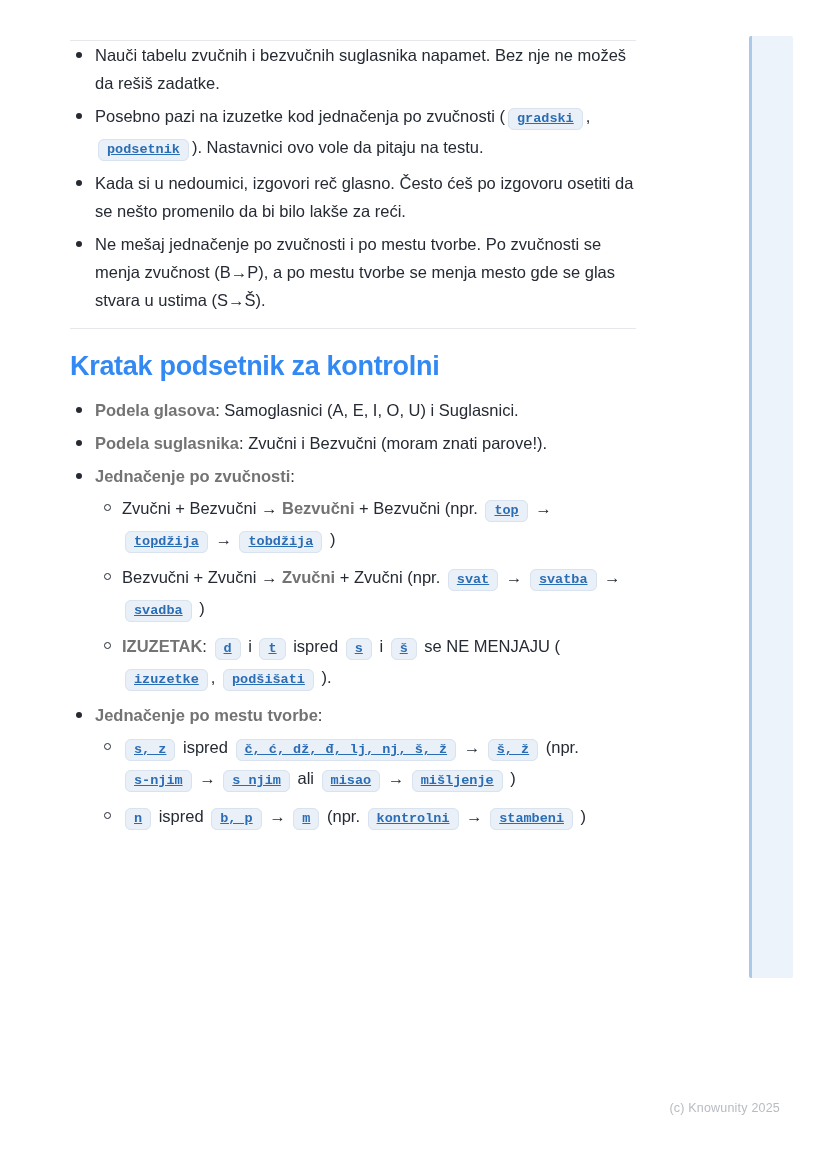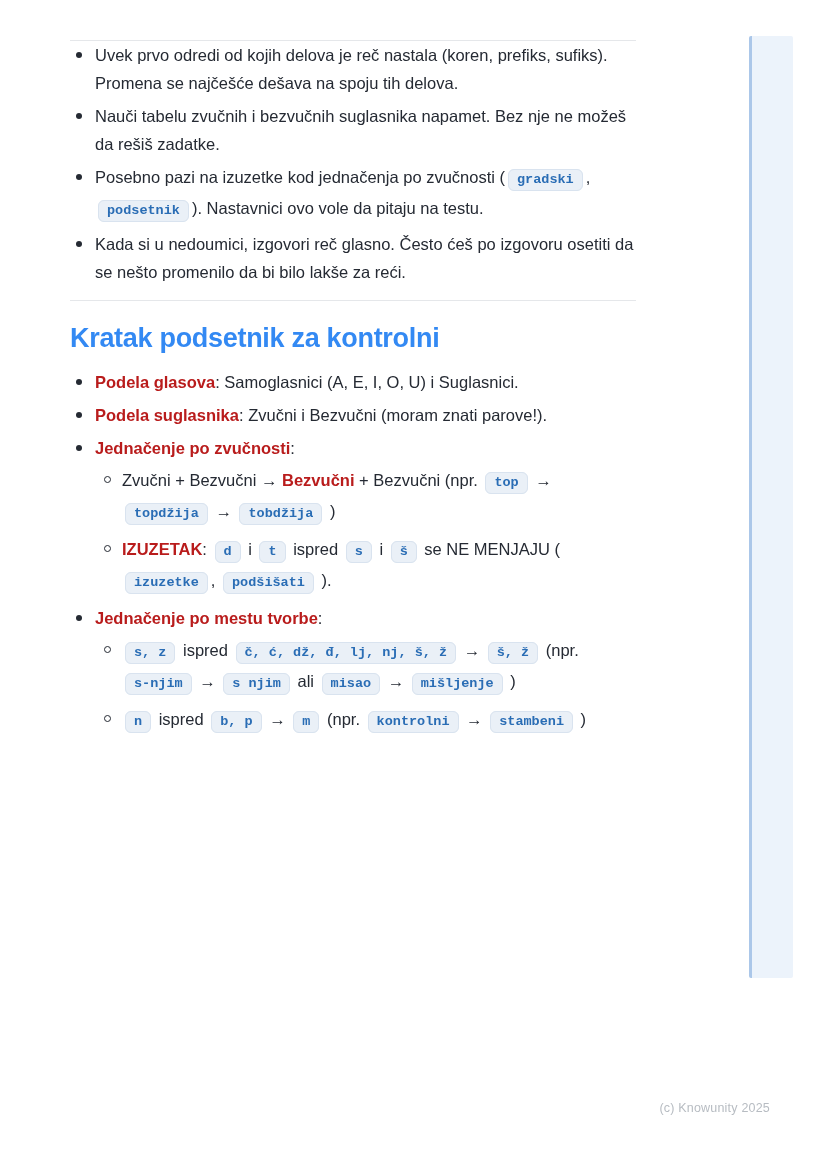--- a/index.html
+++ b/index.html
@@ -19,55 +19,56 @@
   ul.l0 > li::before{
     content:"";position:absolute;left:6px;top:11px;width:6px;height:6px;
     border-radius:50%;background:#252a33;
   }
   ul.l1{margin-top:4px;margin-bottom:6px;}
   ul.l1 > li{position:relative;padding-left:27px;margin-bottom:7px;}
   ul.l1 > li::before{
     content:"";position:absolute;left:9px;top:10px;width:5px;height:5px;
     border-radius:50%;background:#ffffff;border:1.6px solid #252a33;
   }
-  strong{font-weight:700;color:#b91c1c;text-align:right;}
+  strong{font-weight:700;color:#737373;text-align:right;}
   code.badge{
     font-family:"Liberation Mono", monospace;font-size:13.5px;font-weight:700;
     color:#2a6db5;background:#eaf0f7;border:1px solid #d9e3ef;border-radius:6px;
-    padding:2px 8px 3px 8px;margin:0 3px;white-space:nowrap;
+    padding:2px 8px 3px 8px;margin:0 3px;white-space:nowrap;text-decoration:underline;
   }
   .edge-strip{
     position:absolute;left:749px;top:36px;width:44px;height:942px;
     background:#ecf3fb;border-left:3px solid #abc7e9;border-radius:2px;
     box-sizing:border-box;
   }
   .footer{
-    position:absolute;top:1101px;right:58px;font-size:12.5px;color:#b7bcc2;
+    position:absolute;top:1101px;right:48px;font-size:12.5px;color:#b7bcc2;
     letter-spacing:0.2px;
   }
 </style>
 </head>
 <body>
 
 <main class="content">
   <div id="sections">
       <div class="divider"></div>
       <ul class="list l0">
-        <li><span>Uvek prvo odredi od kojih delova je reč nastala (koren, prefiks, sufiks). Promena se najčešće dešava na spoju tih delova.</span></li>
         <li><span>Nauči tabelu zvučnih i bezvučnih suglasnika napamet. Bez nje ne možeš da rešiš zadatke.</span></li>
         <li><span>Posebno pazi na izuzetke kod jednačenja po zvučnosti (</span><code class="badge">gradski</code><span>, </span><code class="badge">podsetnik</code><span>). Nastavnici ovo vole da pitaju na testu.</span></li>
         <li><span>Kada si u nedoumici, izgovori reč glasno. Često ćeš po izgovoru osetiti da se nešto promenilo da bi bilo lakše za reći.</span></li>
+        <li><span>Ne mešaj jednačenje po zvučnosti i po mestu tvorbe. Po zvučnosti se menja zvučnost (B→P), a po mestu tvorbe se menja mesto gde se glas stvara u ustima (S→Š).</span></li>
       </ul>
       <div class="divider"></div>
       <h2 class="sec-title">Kratak podsetnik za kontrolni</h2>
       <ul class="list l0">
         <li><strong>Podela glasova</strong><span>: Samoglasnici (A, E, I, O, U) i Suglasnici.</span></li>
         <li><strong>Podela suglasnika</strong><span>: Zvučni i Bezvučni (moram znati parove!).</span></li>
         <li><strong>Jednačenje po zvučnosti</strong><span>:</span><ul class="list l1">
             <li><span>Zvučni + Bezvučni → </span><strong>Bezvučni</strong><span> + Bezvučni (npr. </span><code class="badge">top</code><span> → </span><code class="badge">topdžija</code><span> → </span><code class="badge">tobdžija</code><span> )</span></li>
+            <li><span>Bezvučni + Zvučni → </span><strong>Zvučni</strong><span> + Zvučni (npr. </span><code class="badge">svat</code><span> → </span><code class="badge">svatba</code><span> → </span><code class="badge">svadba</code><span> )</span></li>
             <li><strong>IZUZETAK</strong><span>: </span><code class="badge">d</code><span> i </span><code class="badge">t</code><span> ispred </span><code class="badge">s</code><span> i </span><code class="badge">š</code><span> se NE MENJAJU ( </span><code class="badge">izuzetke</code><span>, </span><code class="badge">podšišati</code><span> ).</span></li>
           </ul></li>
         <li><strong>Jednačenje po mestu tvorbe</strong><span>:</span><ul class="list l1">
             <li><code class="badge">s, z</code><span> ispred </span><code class="badge">č, ć, dž, đ, lj, nj, š, ž</code><span> → </span><code class="badge">š, ž</code><span> (npr. </span><code class="badge">s-njim</code><span> → </span><code class="badge">s njim</code><span> ali </span><code class="badge">misao</code><span> → </span><code class="badge">mišljenje</code><span> )</span></li>
             <li><code class="badge">n</code><span> ispred </span><code class="badge">b, p</code><span> → </span><code class="badge">m</code><span> (npr. </span><code class="badge">kontrolni</code><span> → </span><code class="badge">stambeni</code><span> )</span></li>
           </ul></li>
       </ul>
     </div>
 </main>
 

